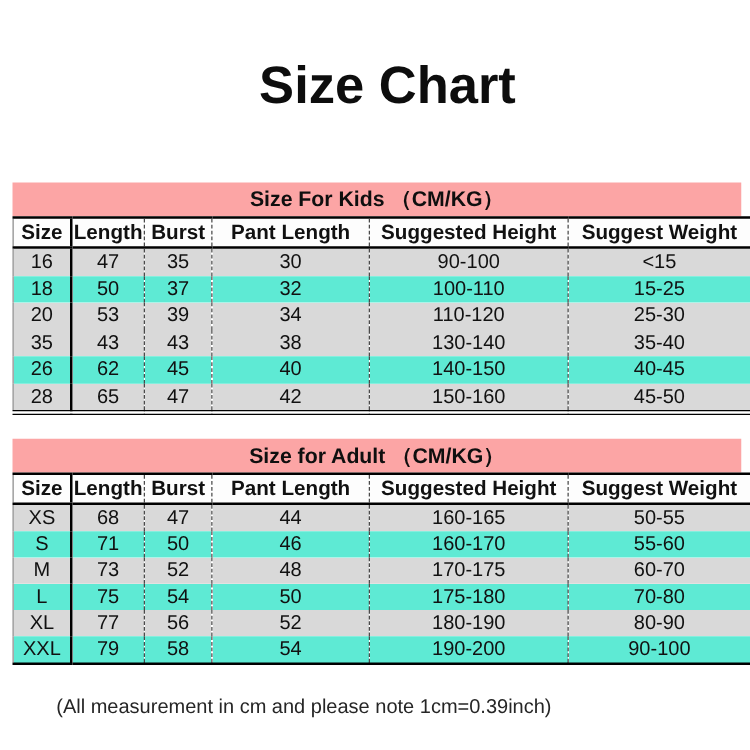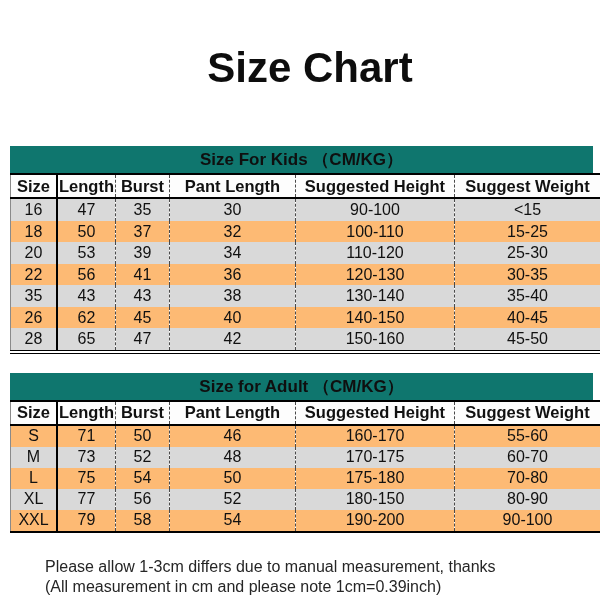--- a/index.html
+++ b/index.html
@@ -20,21 +20,21 @@
     color:#0d0d0d;
     margin-left:20px;
   }
 
   .banner{
     box-sizing:border-box;
     margin-left:10px;
     width:583px;
     height:27px;
     line-height:27px;
-    background:#0f766e;
+    background:#fca5a5;
     text-align:center;
     font-size:17px;
     font-weight:700;
     color:#0f0f0f;
   }
 
   table{
     margin-left:10px;
     width:583px;
     border-collapse:collapse;
@@ -54,21 +54,21 @@
     font-weight:700;
     background:#fdfdfd;
     border-top:2px solid #000;
     border-bottom:2.5px solid #000;
   }
   td{font-size:16px;}
   #kids-table td{height:21.5px;text-align:center;}
   #adult-table td{height:21px;}
 
   tr.shade{background:#d9d9d9;}
-  tr.plain{background:#fdba74;}
+  tr.plain{background:#5eead4;}
 
   .c0{width:45px;}
   .c1{width:57px;border-left:2px solid #000;}
   .c2{width:53px;border-left:1px dashed #4a4a4a;margin-top:48px;}
   .c3{width:125px;border-left:1px dashed #4a4a4a;}
   .c4{width:158px;border-left:1px dashed #4a4a4a;}
   .c5{width:145px;border-left:1px dashed #4a4a4a;}
 
   #kids-table{border-bottom:4px double #000;}
   #adult-table{border-bottom:2.5px solid #000;}
@@ -121,28 +121,20 @@
             <td class="c5">15-25</td>
           </tr>
           <tr class="shade">
             <td class="c0">20</td>
             <td class="c1">53</td>
             <td class="c2">39</td>
             <td class="c3">34</td>
             <td class="c4">110-120</td>
             <td class="c5">25-30</td>
           </tr>
-          <tr class="plain">
-            <td class="c0">22</td>
-            <td class="c1">56</td>
-            <td class="c2">41</td>
-            <td class="c3">36</td>
-            <td class="c4">120-130</td>
-            <td class="c5">30-35</td>
-          </tr>
           <tr class="shade">
             <td class="c0">35</td>
             <td class="c1">43</td>
             <td class="c2">43</td>
             <td class="c3">38</td>
             <td class="c4">130-140</td>
             <td class="c5">35-40</td>
           </tr>
           <tr class="plain">
             <td class="c0">26</td>
@@ -171,20 +163,28 @@
           <tr>
             <th class="c0">Size</th>
             <th class="c1">Length</th>
             <th class="c2">Burst</th>
             <th class="c3">Pant Length</th>
             <th class="c4">Suggested Height</th>
             <th class="c5">Suggest Weight</th>
           </tr>
         </thead>
         <tbody>
+          <tr class="shade">
+            <td class="c0">XS</td>
+            <td class="c1">68</td>
+            <td class="c2">47</td>
+            <td class="c3">44</td>
+            <td class="c4">160-165</td>
+            <td class="c5">50-55</td>
+          </tr>
           <tr class="plain">
             <td class="c0">S</td>
             <td class="c1">71</td>
             <td class="c2">50</td>
             <td class="c3">46</td>
             <td class="c4">160-170</td>
             <td class="c5">55-60</td>
           </tr>
           <tr class="shade">
             <td class="c0">M</td>
@@ -200,34 +200,33 @@
             <td class="c2">54</td>
             <td class="c3">50</td>
             <td class="c4">175-180</td>
             <td class="c5">70-80</td>
           </tr>
           <tr class="shade">
             <td class="c0">XL</td>
             <td class="c1">77</td>
             <td class="c2">56</td>
             <td class="c3">52</td>
-            <td class="c4">180-150</td>
+            <td class="c4">180-190</td>
             <td class="c5">80-90</td>
           </tr>
           <tr class="plain">
             <td class="c0">XXL</td>
             <td class="c1">79</td>
             <td class="c2">58</td>
             <td class="c3">54</td>
             <td class="c4">190-200</td>
             <td class="c5">90-100</td>
           </tr>
         </tbody>
       </table>
   </section>
 
   <div class="footer">
-    <p>Please allow 1-3cm differs due to manual measurement, thanks</p>
     <p>(All measurement in cm and please note 1cm=0.39inch)</p>
 
   </div>
 
 </div>
 
 </body></html>

